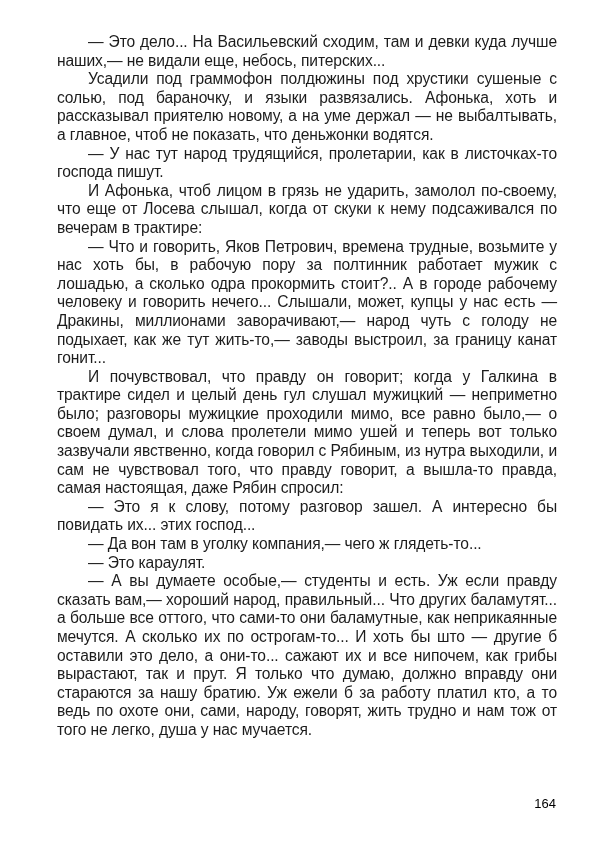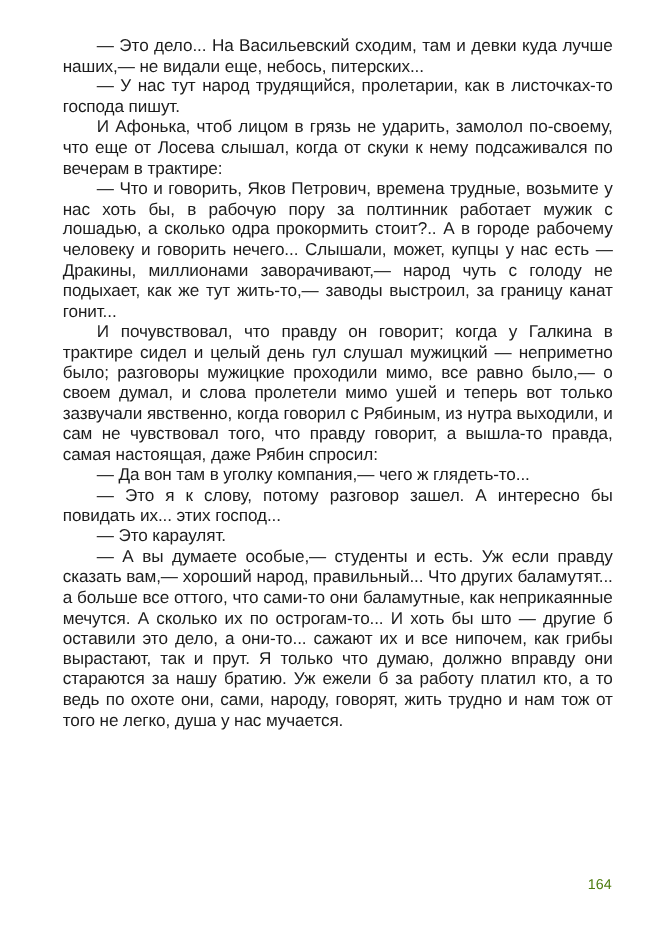--- a/index.html
+++ b/index.html
@@ -35,34 +35,35 @@
     margin: 0;
     padding: 0;
     text-indent: 31px;
   }
   .footer {
     position: absolute;
     top: 797px;
     right: 44px;
     font-size: 13px;
     line-height: 14px;
-    color: #4d7c0f;
+    color: #000000;
   }
 </style>
 </head>
 <body>
 
 <div class="page">
   <div class="text-block">
     <p class="para">— Это дело... На Васильевский сходим, там и девки куда лучше наших,— не видали еще, небось, питерских...</p>
+    <p class="para">Усадили под граммофон полдюжины под хрустики сушеные с солью, под бараночку, и языки развязались. Афонька, хоть и рассказывал приятелю новому, а на уме держал — не выбалтывать, а главное, чтоб не показать, что деньжонки водятся.</p>
     <p class="para">— У нас тут народ трудящийся, пролетарии, как в листочках-то господа пишут.</p>
     <p class="para">И Афонька, чтоб лицом в грязь не ударить, замолол по-своему, что еще от Лосева слышал, когда от скуки к нему подсаживался по вечерам в трактире:</p>
     <p class="para">— Что и говорить, Яков Петрович, времена трудные, возьмите у нас хоть бы, в рабочую пору за полтинник работает мужик с лошадью, а сколько одра прокормить стоит?.. А в городе рабочему человеку и говорить нечего... Слышали, может, купцы у нас есть — Дракины, миллионами заворачивают,— народ чуть с голоду не подыхает, как же тут жить-то,— заводы выстроил, за границу канат гонит...</p>
     <p class="para">И почувствовал, что правду он говорит; когда у Галкина в трактире сидел и целый день гул слушал мужицкий — неприметно было; разговоры мужицкие проходили мимо, все равно было,— о своем думал, и слова пролетели мимо ушей и теперь вот только зазвучали явственно, когда говорил с Рябиным, из нутра выходили, и сам не чувствовал того, что правду говорит, а вышла-то правда, самая настоящая, даже Рябин спросил:</p>
+    <p class="para">— Это я к слову, потому разговор зашел. А интересно бы повидать их... этих господ...</p>
     <p class="para">— Да вон там в уголку компания,— чего ж глядеть-то...</p>
-    <p class="para">— Это я к слову, потому разговор зашел. А интересно бы повидать их... этих господ...</p>
     <p class="para">— Это караулят.</p>
     <p class="para">— А вы думаете особые,— студенты и есть. Уж если правду сказать вам,— хороший народ, правильный... Что других баламутят... а больше все оттого, что сами-то они баламутные, как неприкаянные мечутся. А сколько их по острогам-то... И хоть бы што — другие б оставили это дело, а они-то... сажают их и все нипочем, как грибы вырастают, так и прут. Я только что думаю, должно вправду они стараются за нашу братию. Уж ежели б за работу платил кто, а то ведь по охоте они, сами, народу, говорят, жить трудно и нам тож от того не легко, душа у нас мучается.</p>
   </div>
   <div class="footer">
     <span>164</span>
   </div>
 </div>
 
 </body></html>

